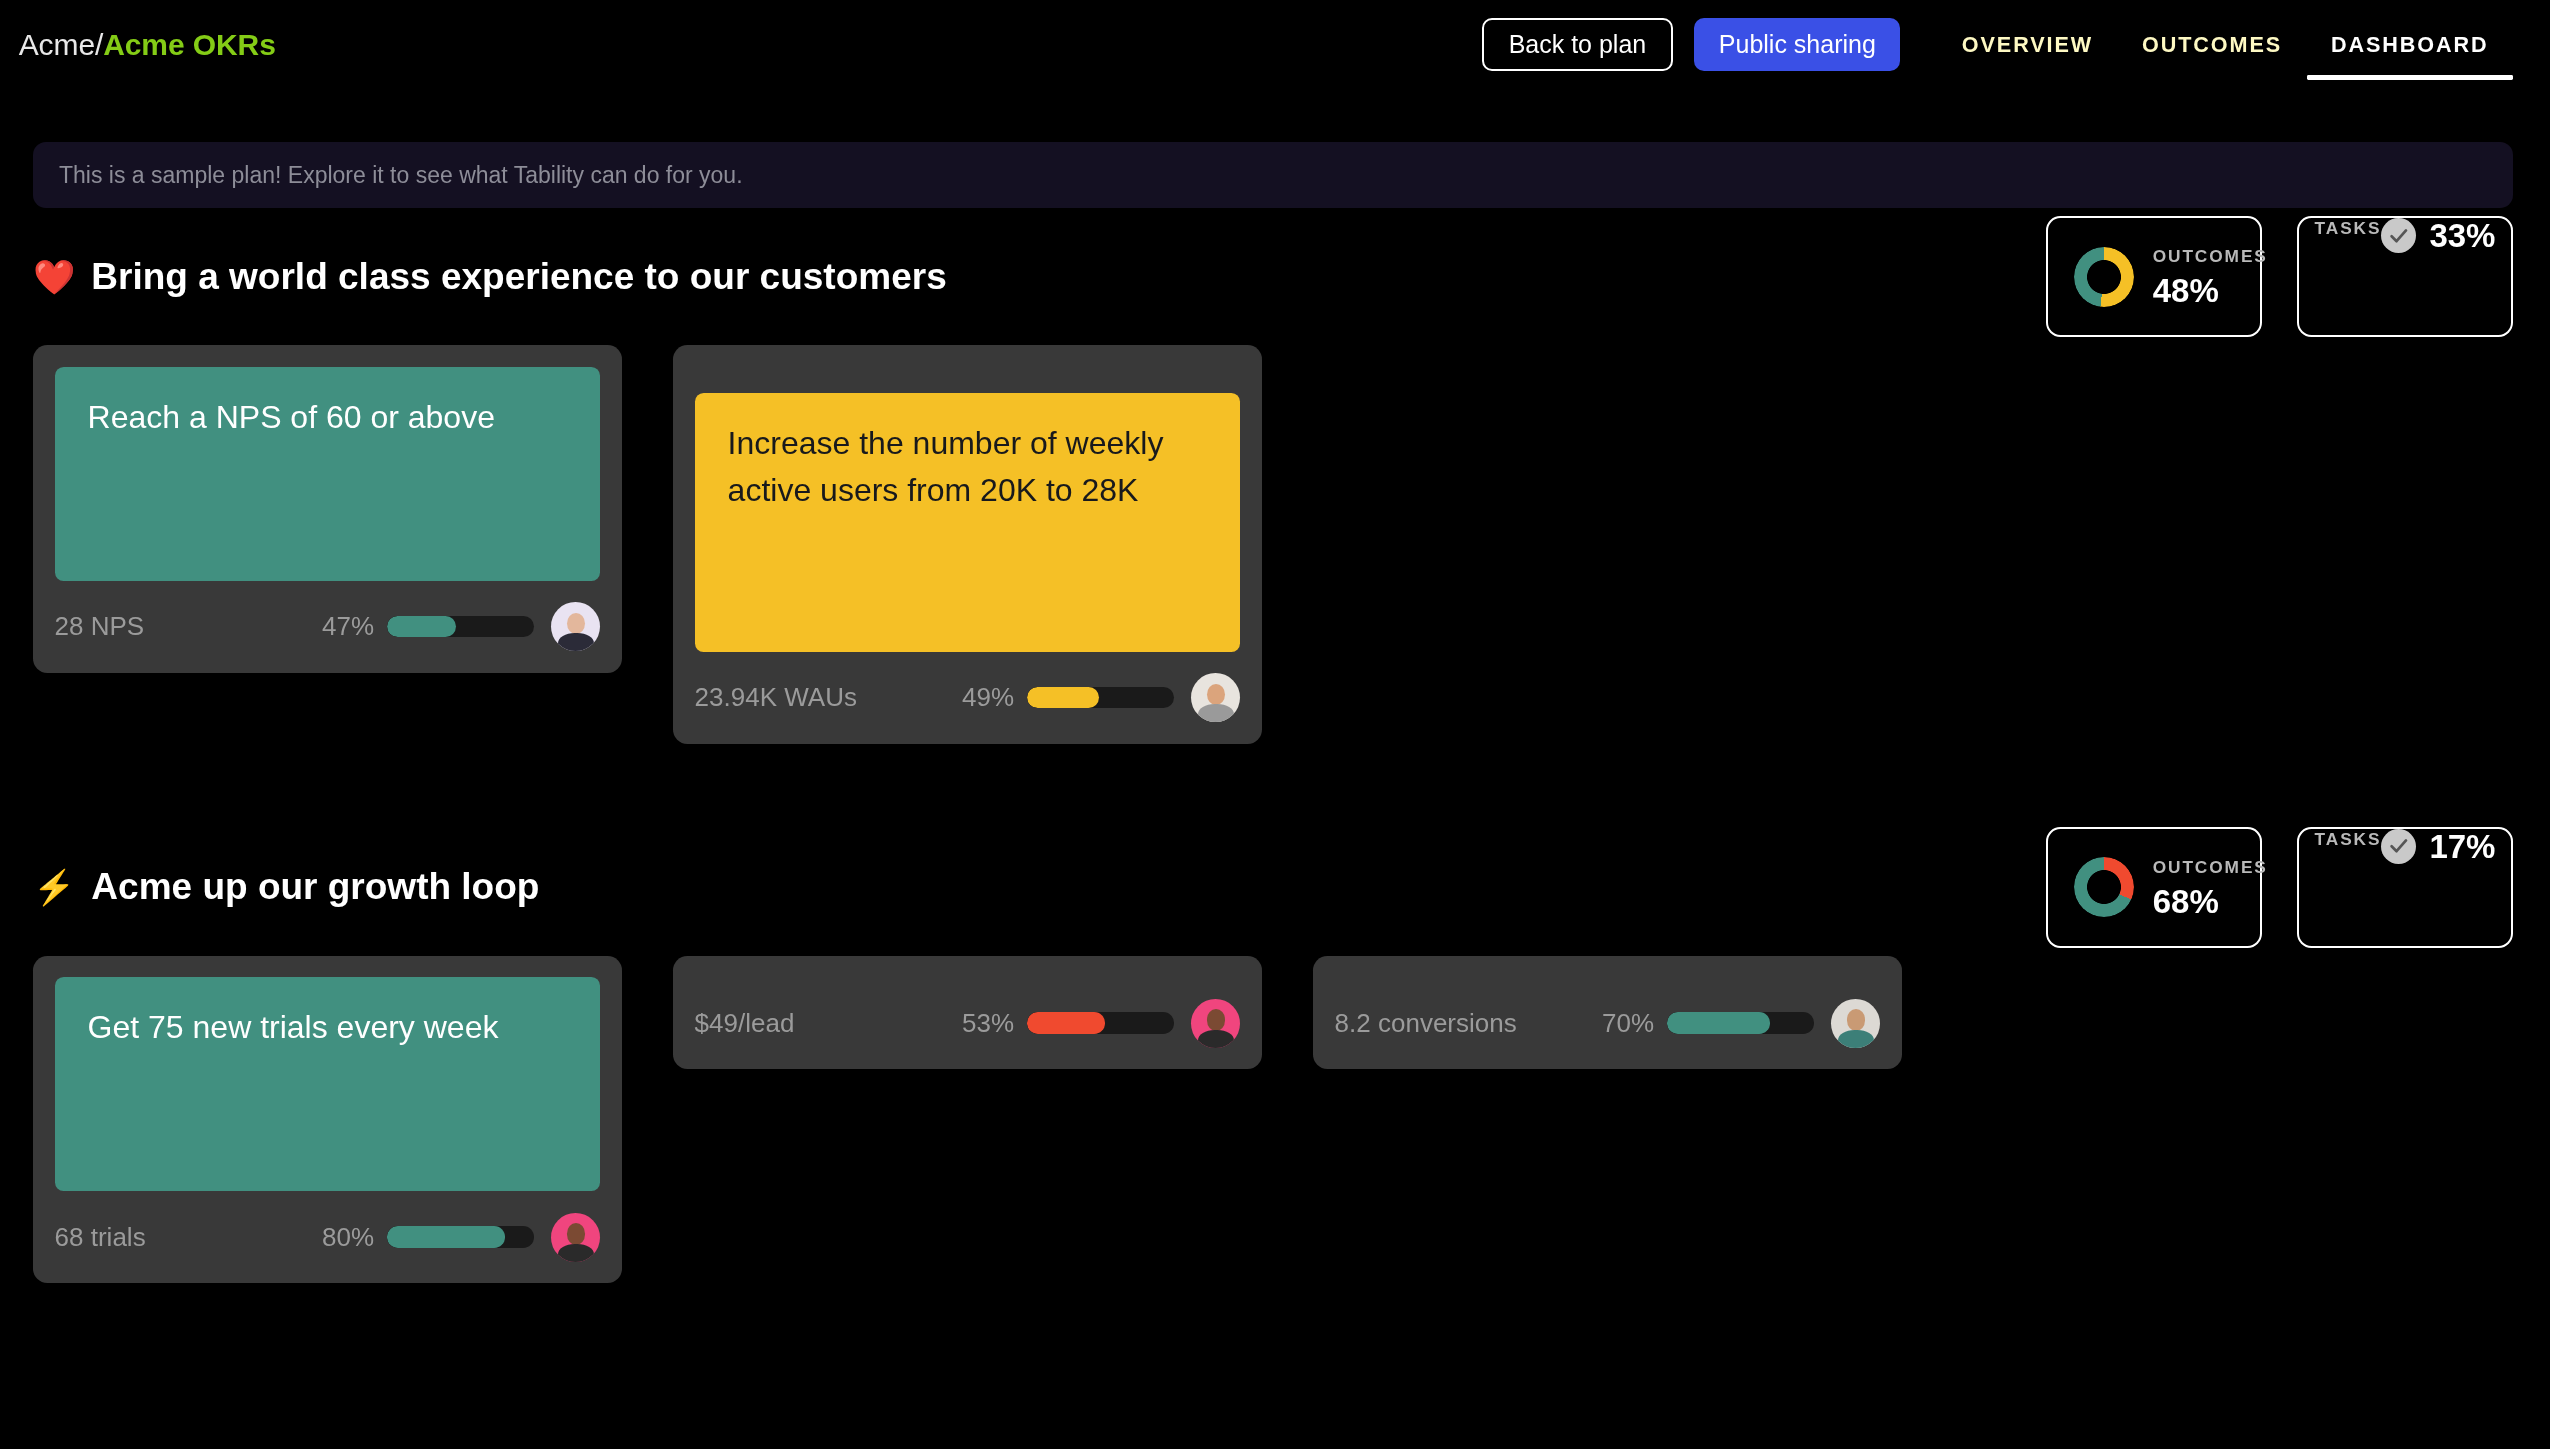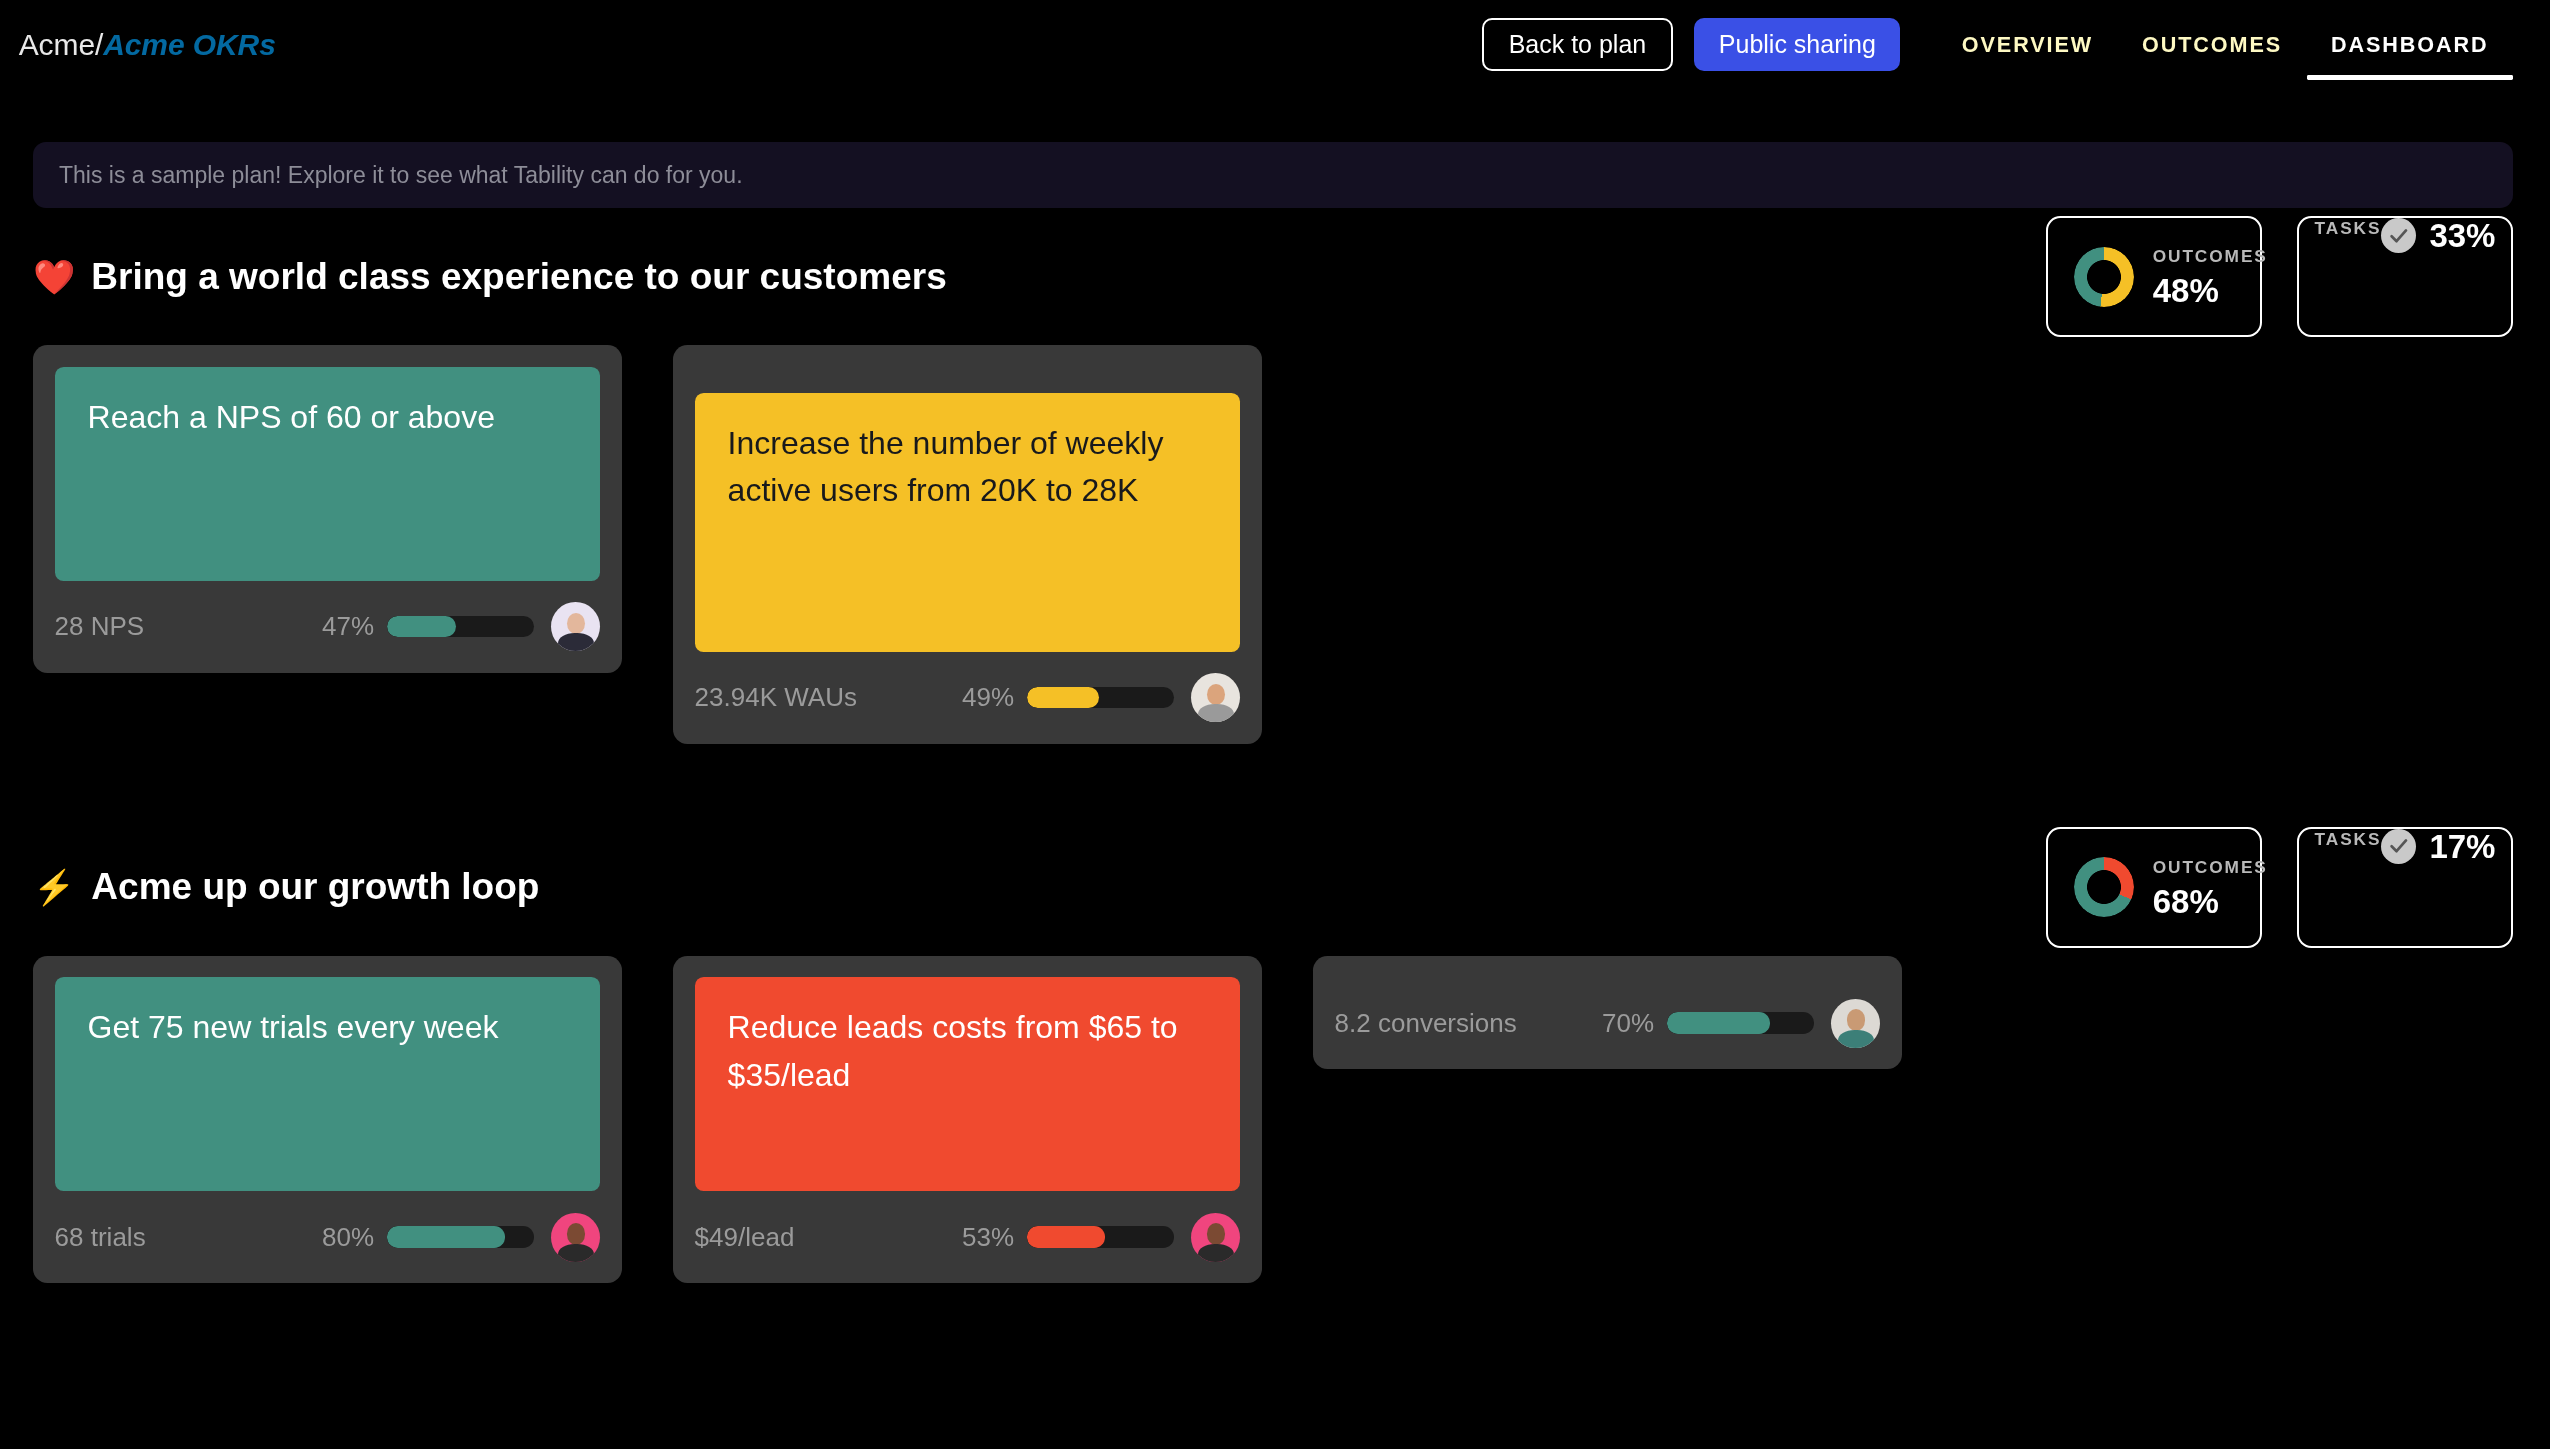--- a/index.html
+++ b/index.html
@@ -20,21 +20,21 @@
     padding: 0 37px 0 18.7px;
     position: relative;
   }
   .brand {
     font-size: 30px;
     color: #ffffff;
     letter-spacing: -0.1px;
     white-space: nowrap;
   }
   .brand .brand-org { font-weight: 400; color: #e8e8e8; }
-  .brand .brand-plan { font-weight: 700; color: #0369a1; font-style: italic; }
+  .brand .brand-plan { font-weight: 700; color: #84cc16; }
 
   .topbar-right {
     margin-left: auto;
     display: flex;
     align-items: center;
     gap: 0;
   }
   .btn-outline {
     border: 2.2px solid #ffffff;
     border-radius: 10px;
@@ -365,23 +365,20 @@
               <div class="bar-fill" style="width:80%;background:#419080"></div>
             </div>
           </div>
           <div class="avatar" style="background:#f0457e">
             <div class="av-face" style="background:#7b4a33"></div>
             <div class="av-body" style="background:#2a2a2a"></div>
           </div>
         </div>
       </div>
       <div class="card">
-        <div class="card-tile tile-red h2">
-          <div class="card-tile-text">Reduce leads costs from $65 to $35/lead</div>
-        </div>
         <div class="card-footer">
           <span class="card-metric">$49/lead</span>
           <div class="card-prog">
             <span class="card-pct">53%</span>
             <div class="bar-track">
               <div class="bar-fill" style="width:53%;background:#f04a2f"></div>
             </div>
           </div>
           <div class="avatar" style="background:#f0457e">
             <div class="av-face" style="background:#7b4a33"></div>

